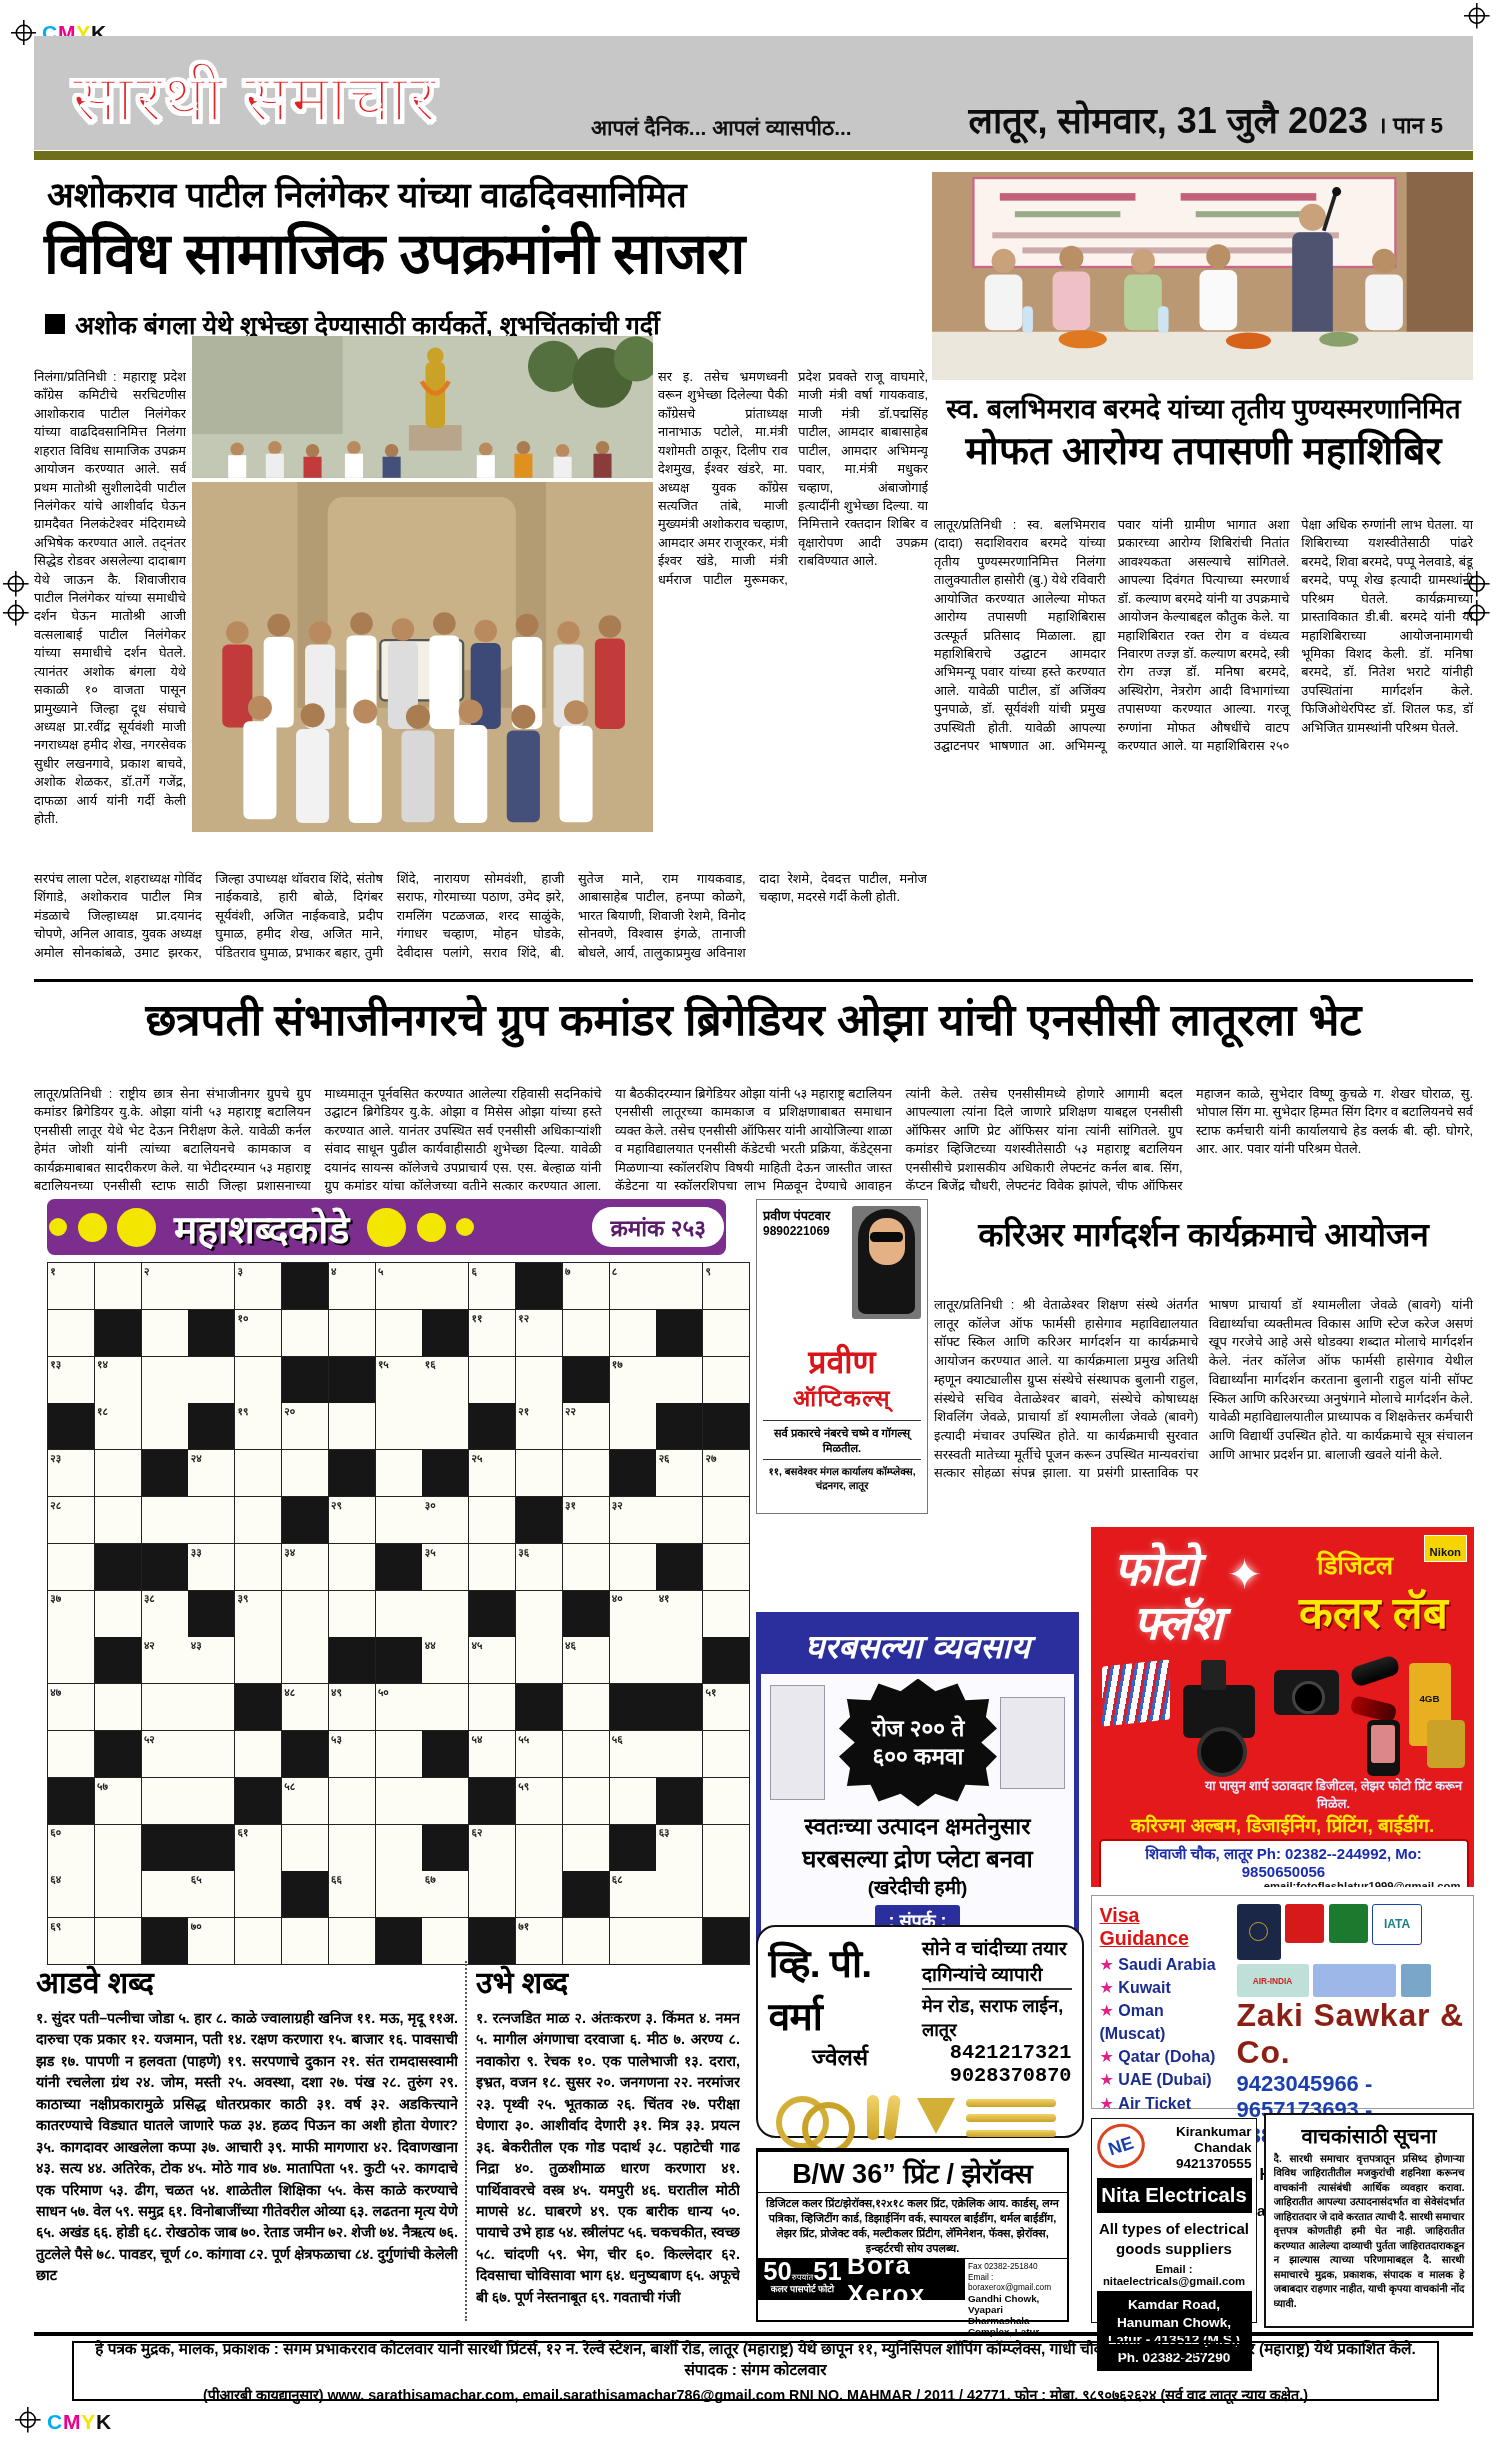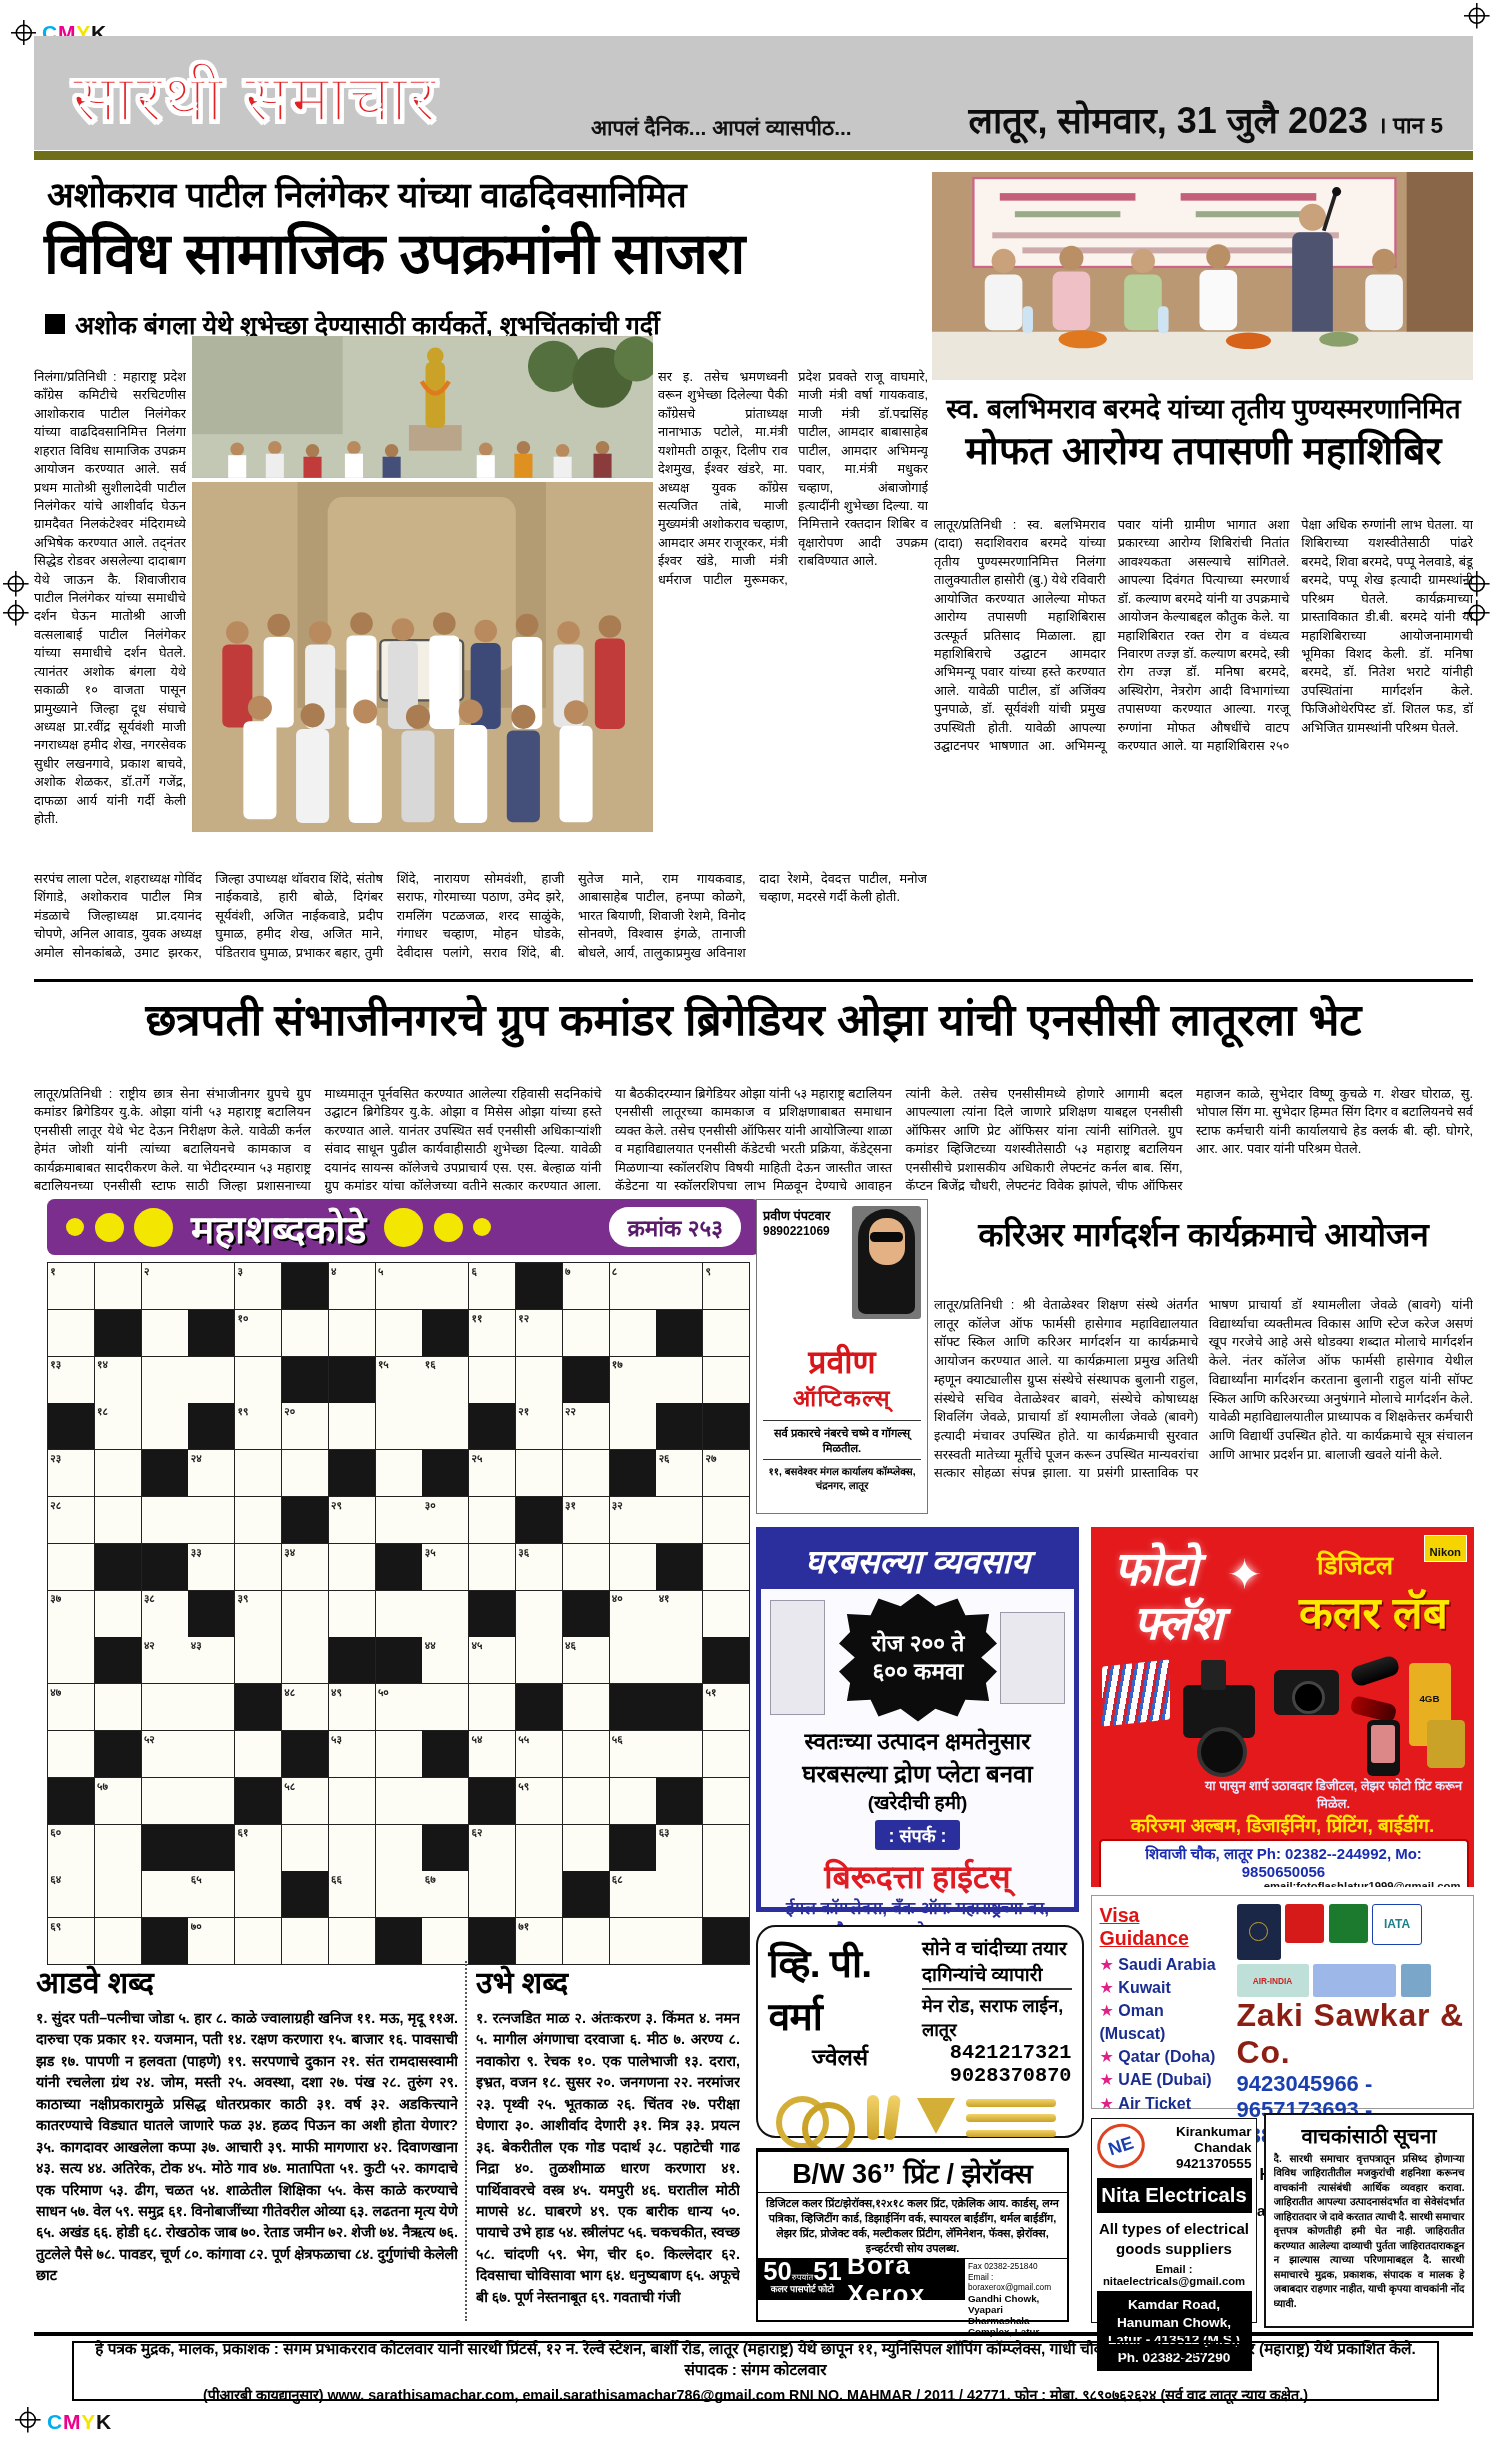--- a/index.html
+++ b/index.html
@@ -35,21 +35,21 @@
   .cols2{column-count:2;column-gap:10.5px;}
   .cols3{column-count:3;column-gap:12px;}
   .cols5{column-count:5;column-gap:13.6px;}
   .divider{background:#000;}
 
   
   .photo{overflow:hidden;background:#b9a184;}
   .photo svg{display:block;}
 
   
-  .cw-banner{background:#7b2e8d;border-radius:7.5px;height:56px;display:flex;align-items:center;padding:0 19px;gap:10.5px;}
+  .cw-banner{background:#7b2e8d;border-radius:7.5px;height:56px;display:flex;align-items:center;padding:0 2px;gap:10.5px;}
   .dot{background:#f3e600;border-radius:50%;}
   .d1{width:18px;height:18px}.d2{width:29px;height:29px}.d3{width:39px;height:39px}
   .cw-title{color:#fff;font-size:39px;font-weight:800;text-shadow:2.3px 2.3px 0 #000;flex:0 0 auto;margin:0 7.5px;}
   .cw-pill{background:#fff;color:#5a1b6b;font-weight:800;font-size:22.6px;border-radius:19.6px;padding:4.5px 18px;margin-left:auto;}
   .cw-grid{display:grid;border:1.5px solid #222;background:#222;grid-template-columns:repeat(15,46px);grid-auto-rows:46px;gap:0.8px;width:701px;}
   .cw-cell{background:#fdfcf5;position:relative;}
   .cw-black{background:#161616;}
   .cw-num{position:absolute;top:0.8px;left:2.3px;font-size:10.5px;font-weight:700;color:#222;}
   .clue-title{font-size:30px;font-weight:800;margin-bottom:6px;}
   .clue-body{font-size:14.3px;line-height:1.5;text-align:justify;font-weight:600;overflow:hidden;}
@@ -736,21 +736,21 @@
     </div>
     <div class="opt-brand1" style="margin-top:19.6px">प्रवीण</div>
     <div class="opt-brand2">ऑप्टिकल्स्</div>
     <div class="opt-line">सर्व प्रकारचे नंबरचे चष्मे व गॉगल्स् मिळतील.</div>
     <div class="opt-addr">११, बसवेश्वर मंगल कार्यालय कॉम्प्लेक्स, चंद्रनगर, लातूर</div>
   </div>
 
   <div class="abs carhead ctr" style="left:934px;top:1211px;width:539px">करिअर मार्गदर्शन कार्यक्रमाचे आयोजन</div>
   <div class="abs bodytxt cols2" style="left:934px;top:1264px;width:539px;height:253px;font-size:13px">लातूर/प्रतिनिधी : श्री वेताळेश्वर शिक्षण संस्थे अंतर्गत लातूर कॉलेज ऑफ फार्मसी हासेगाव महाविद्यालयात सॉफ्ट स्किल आणि करिअर मार्गदर्शन या कार्यक्रमाचे आयोजन करण्यात आले. या कार्यक्रमाला प्रमुख अतिथी म्हणून क्याट्यालीस ग्रुप्स संस्थेचे संस्थापक बुलानी राहुल, संस्थेचे सचिव वेताळेश्वर बावगे, संस्थेचे कोषाध्यक्ष शिवलिंग जेवळे, प्राचार्या डॉ श्यामलीला जेवळे (बावगे) इत्यादी मंचावर उपस्थित होते. या कार्यक्रमाची सुरवात सरस्वती मातेच्या मूर्तीचे पूजन करून उपस्थित मान्यवरांचा सत्कार सोहळा संपन्न झाला. या प्रसंगी प्रास्ताविक पर भाषण प्राचार्या डॉ श्यामलीला जेवळे (बावगे) यांनी विद्यार्थ्याचा व्यक्तीमत्व विकास आणि स्टेज करेज असणं खूप गरजेचे आहे असे थोडक्या शब्दात मोलाचे मार्गदर्शन केले. नंतर कॉलेज ऑफ फार्मसी हासेगाव येथील विद्यार्थ्यांना मार्गदर्शन करताना बुलानी राहुल यांनी सॉफ्ट स्किल आणि करिअरच्या अनुषंगाने मोलाचे मार्गदर्शन केले. यावेळी महाविद्यालयातील प्राध्यापक व शिक्षकेत्तर कर्मचारी आणि विद्यार्थी उपस्थित होते. या कार्यक्रमाचे सूत्र संचालन आणि आभार प्रदर्शन प्रा. बालाजी खवले यांनी केले.</div>
 
-  <div class="abs ghar" style="left:756px;top:1527px;width:313px;height:375px">
+  <div class="abs ghar" style="left:756px;top:1612px;width:313px;height:375px">
     <div class="ghar-title">घरबसल्या व्यवसाय</div>
     <div style="position:relative;height:136px;">
       <div class="machine abs" style="left:9px;top:10.5px;width:53px;height:113px"></div>
       <div class="machine abs" style="right:9px;top:22.6px;width:63px;height:90px"></div>
       <div class="burst abs" style="left:78px;top:4.5px;width:158px;height:128px">
         <div>रोज २०० ते</div>
         <div>६०० कमवा</div>
       </div>
     </div>
     <div class="ghar-l1">स्वतःच्या उत्पादन क्षमतेनुसार</div>

